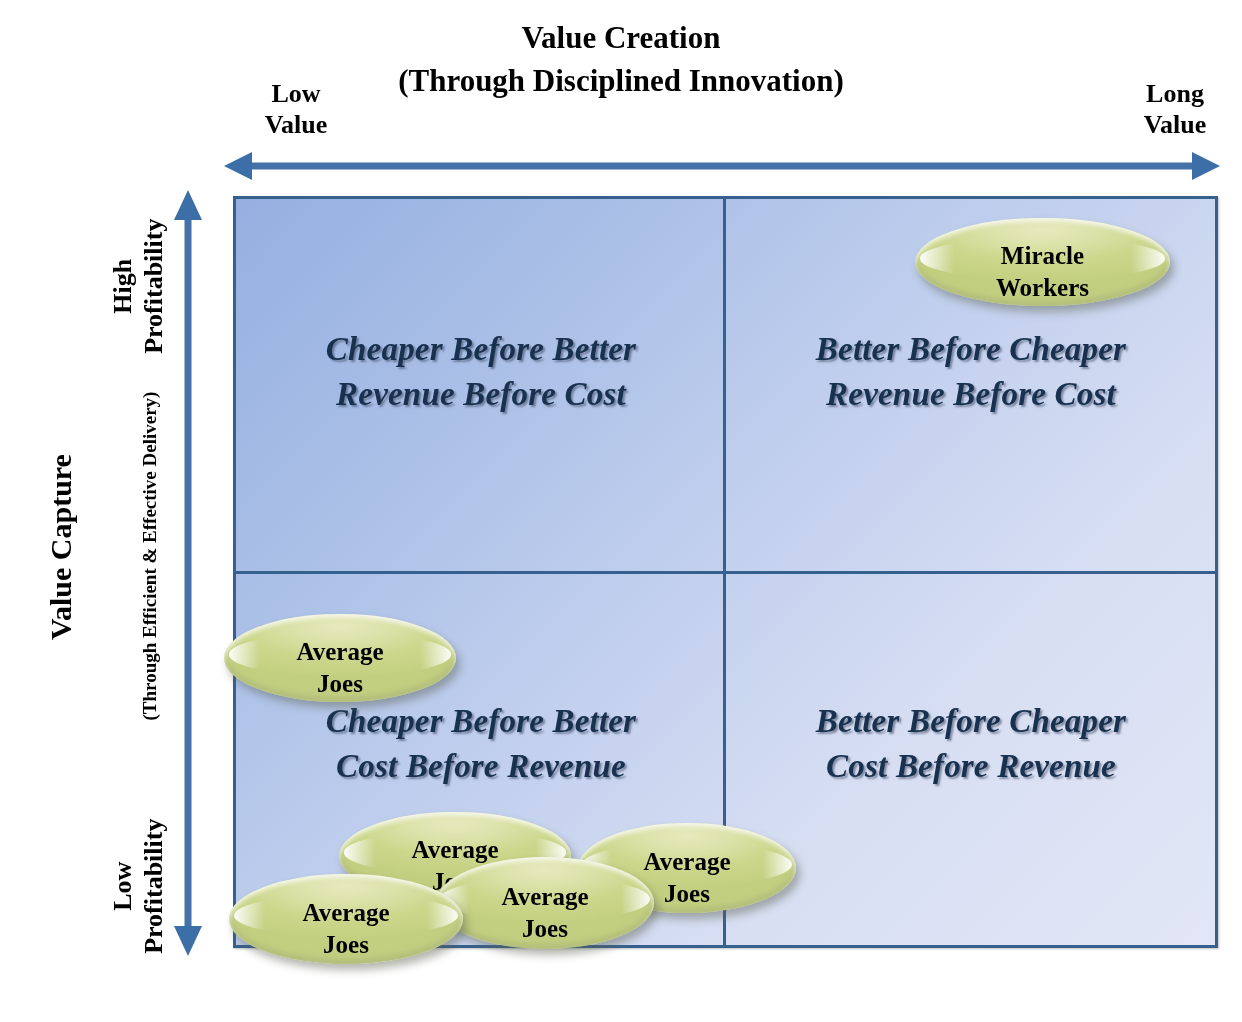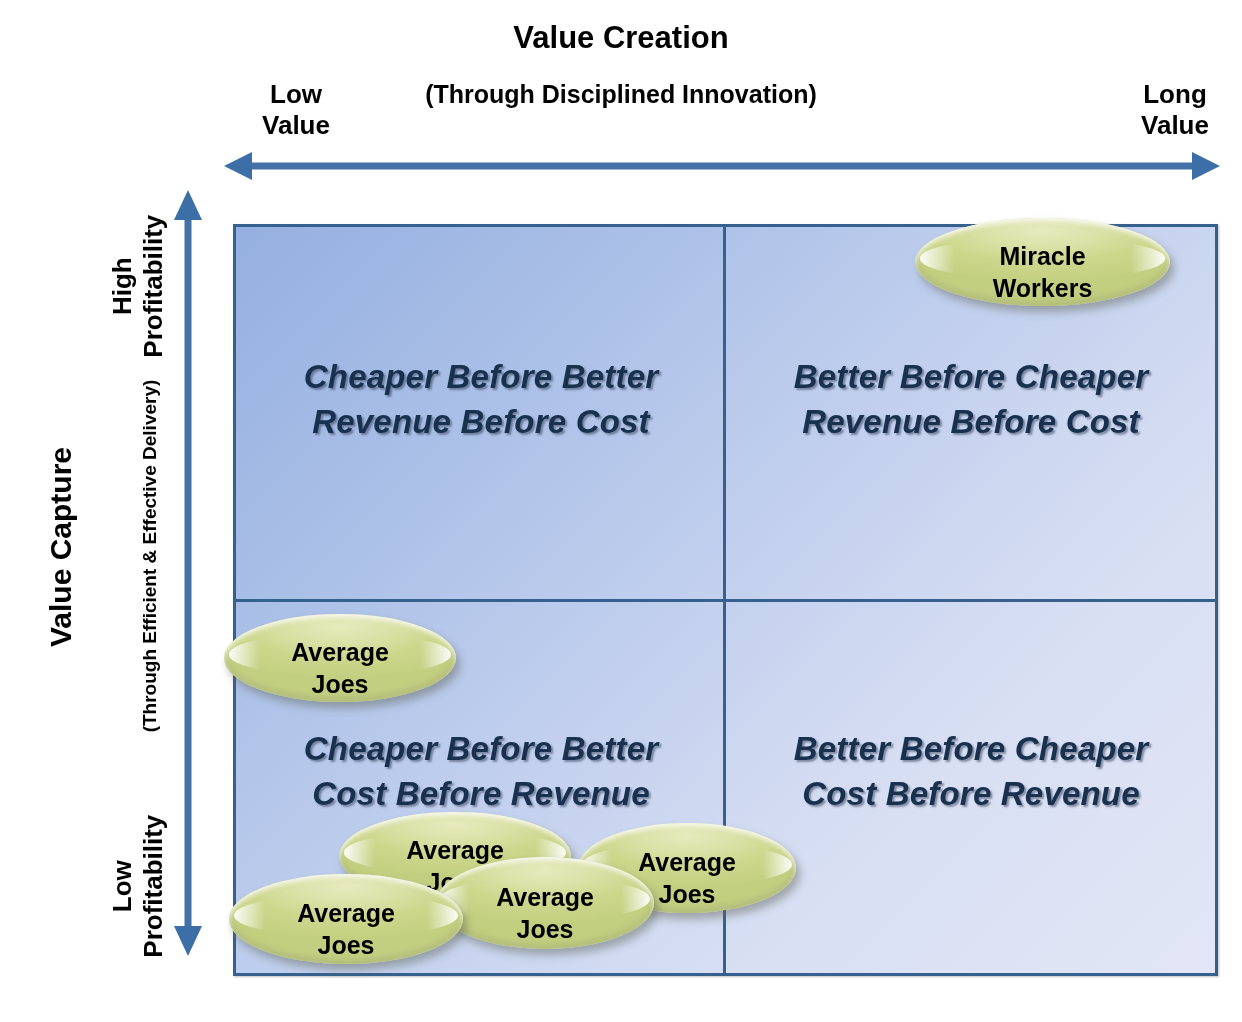--- a/index.html
+++ b/index.html
@@ -13,39 +13,40 @@
     font-family: "Liberation Sans", sans-serif;
     overflow: hidden;
     position: relative;
   }
 
   #stage {
     position: absolute;
     left: 0; top: 0;
     width: 1212px;
     height: 1022px;
+    font-family: Liberation Serif, serif;
   }
 
   
   .top-title {
     position: absolute;
     left: 0;
     width: 1242px;
     text-align: center;
     font-weight: bold;
     color: #000000;
     letter-spacing: 0px;
   }
   #value-creation-title {
     top: 20px;
     font-size: 31px;
   }
   #value-creation-sub {
-    top: 80px;
-    font-size: 25px;
+    top: 63px;
+    font-size: 31px;
   }
 
   .axis-end-label {
     position: absolute;
     font-weight: bold;
     font-size: 26px;
     color: #000000;
     line-height: 1.18;
     text-align: center;
   }
@@ -110,21 +111,20 @@
     position: absolute;
     left: 233px;
     top: 196px;
     width: 985px;
     height: 752px;
     box-sizing: border-box;
     border: 3px solid #36618f;
     background:
       linear-gradient(135deg, #95afe0 0%, #a8bee6 22%, #c2d0ee 48%, #d8dff3 72%, #e2e6f6 100%);
     box-shadow: 1px 1px 2px rgba(0,0,0,0.25);
-    margin-top: 28px;
   }
   #divider-v {
     position: absolute;
     left: 487px;
     top: 0;
     width: 3px;
     height: 746px;
     background: #36618f;
   }
   #divider-h {

